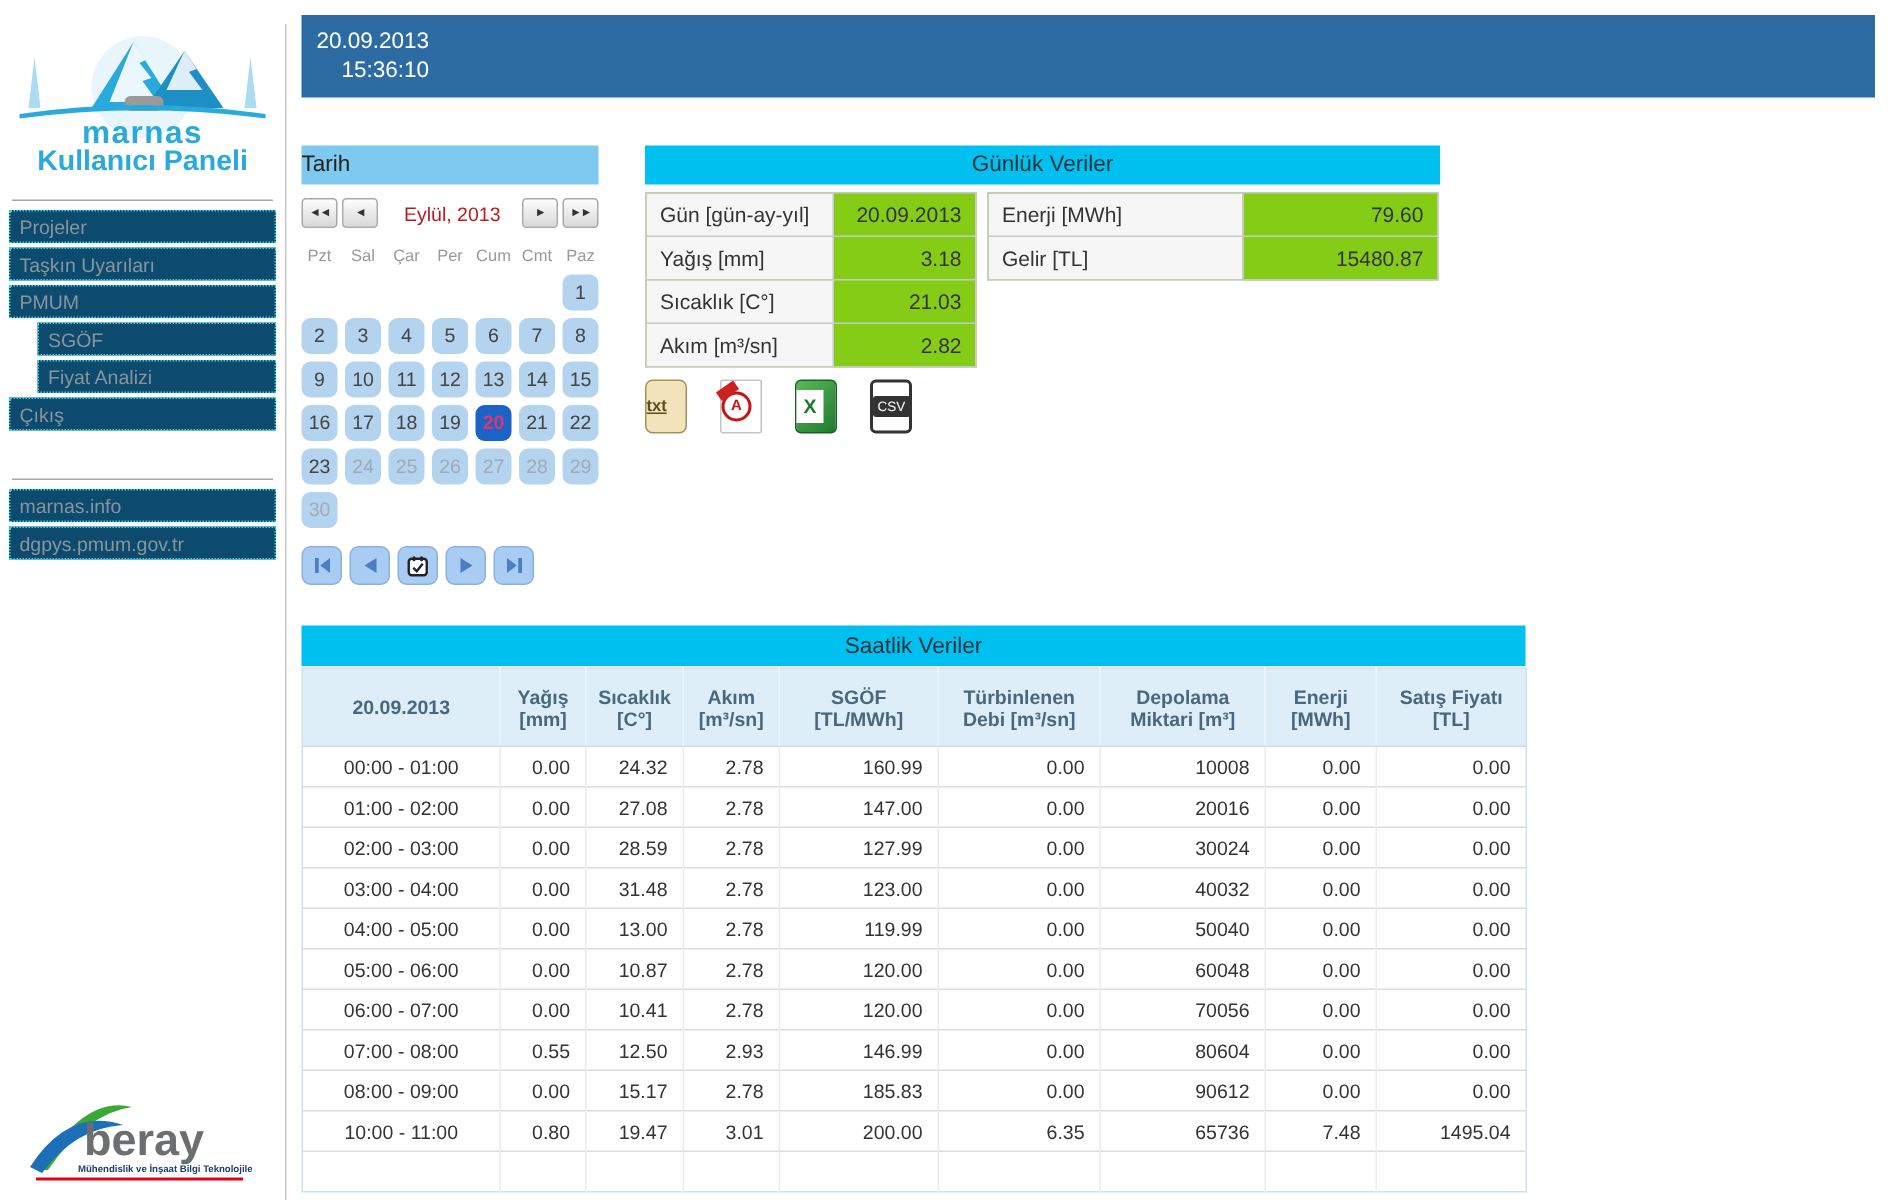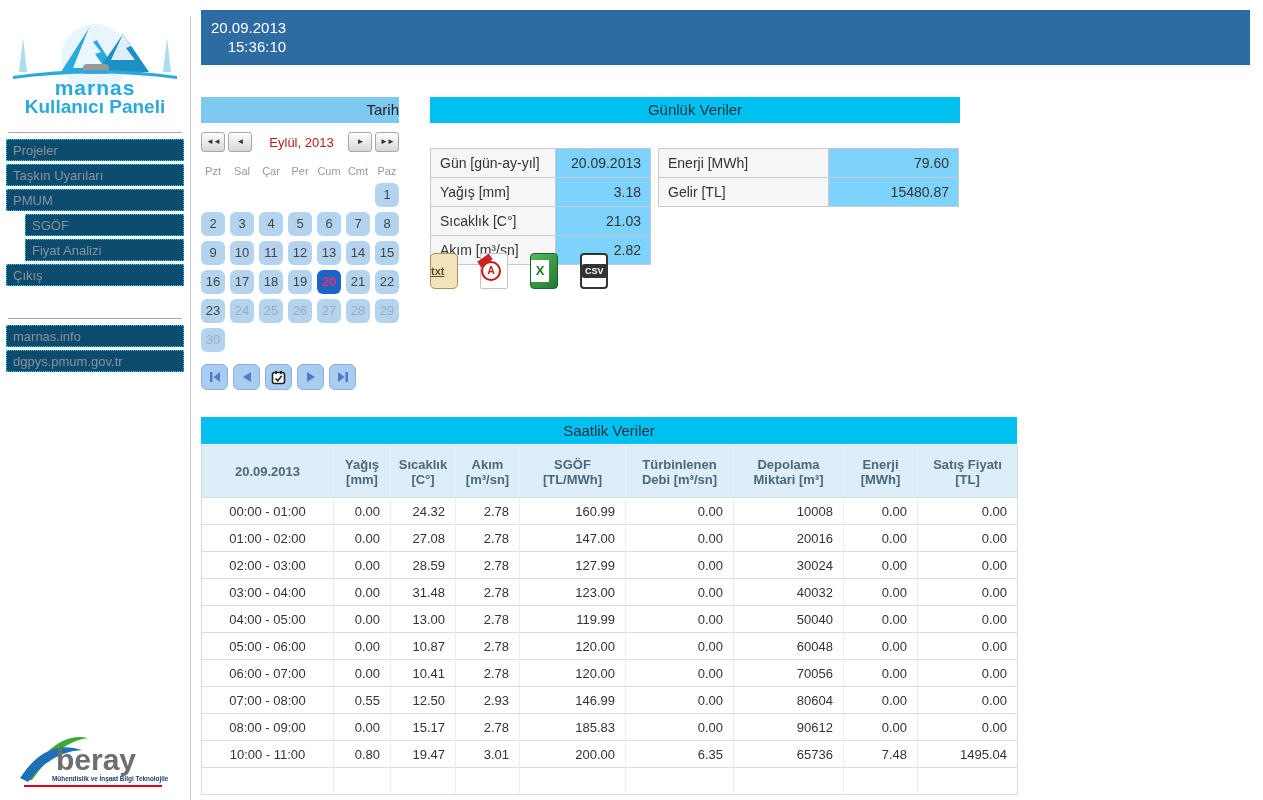--- a/index.html
+++ b/index.html
@@ -19,21 +19,21 @@
 
   
   #topbar { position:absolute; left:201px; top:10px; width:1049px; height:55px;
     background:#2d6ca3; color:#fff; display:flex; justify-content:space-between;
     font-size:15px; line-height:19px; padding:8px 12px 0 10px; }
   #topbar .right { text-align:right; }
   .bold { font-weight:bold; }
 
   
   #calendar { position:absolute; left:201px; top:97px; width:198px; }
-  .panel-title-soft { background:#7ec9ef; color:#222; text-align:right;
+  .panel-title-soft { background:#7ec9ef; color:#222; text-align:left;
     font-size:15px; height:26px; line-height:26px; }
   .month-row { display:flex; align-items:center; margin-top:8px; height:22px; }
   .mbtn { width:24px; height:20px; margin-right:3px; border:1px solid #a8a8a8;
     border-radius:3px; background:linear-gradient(#fdfdfd,#d8d8d8); color:#333;
     font-size:8px; line-height:18px; text-align:center; cursor:pointer; letter-spacing:-1px; }
   .month-label { flex:1; text-align:center; font-size:13px; color:#b91c1c; }
   .weekday-row { display:grid; grid-template-columns:repeat(7,24px); column-gap:5px;
     margin-top:12px; }
   .wd { font-size:11px; color:#999; text-align:center; }
   .day-grid { display:grid; grid-template-columns:repeat(7,24px); column-gap:5px;
@@ -46,21 +46,21 @@
   .cal-footer { display:flex; margin-top:12px; }
   .fbtn { width:27px; height:26px; margin-right:5px; background:#a9cdf2;
     border:1px solid #8bb0de; border-radius:6px; color:#4d7ec4; font-size:12px;
     font-weight:bold; display:flex; align-items:center; justify-content:center; cursor:pointer; }
   .fbtn svg { display:block; }
 
   
   #daily { position:absolute; left:430px; top:97px; width:530px; }
   .panel-title-cyan { background:#00c0f0; color:#17323c; text-align:center;
     font-size:15px; height:26px; line-height:26px; }
-  .daily-tbl { border-collapse:collapse; position:absolute; background:#7dd3fc;margin-top:20px; }
+  .daily-tbl { border-collapse:collapse; position:absolute; background:#84cc16; }
   .daily-tbl td { border:1px solid #c9c9c9; height:29px; font-size:14px; color:#333; }
   .daily-tbl td.lbl { background:#f6f6f6; padding-left:9px; }
   .daily-tbl td.val { text-align:right; padding-right:9px; }
   #daily-left  { left:0;   top:31px; }
   #daily-right { left:228px; top:31px; }
 
   
   #export-row { position:absolute; left:430px; top:253px; display:flex; }
   .exp { width:28px; height:36px; margin-right:22px; position:relative; cursor:pointer;
     display:flex; align-items:center; justify-content:flex-start; }
@@ -71,21 +71,21 @@
   .exp.pdf::before { content:""; position:absolute; left:-3px; top:3px; width:14px;
     height:7px; background:#cc2222; transform:rotate(-35deg); }
   .exp.pdf .exp-label { color:#c11; font-weight:bold; font-size:10px;
     border:2px solid #c11; border-radius:50%; width:20px; height:20px;
     line-height:16px; text-align:center; }
   .exp.xls { background:linear-gradient(135deg,#5cb85c,#1e7a30); border:1px solid #166325;
     border-radius:4px; }
   .exp.xls .exp-label { background:#fff; color:#1e7a30; font-weight:bold; font-size:13px;
     width:18px; height:22px; text-align:center; line-height:22px; }
   .exp.csv { background:#fff; border:2px solid #333; border-radius:4px; }
-  .exp.csv .exp-label { background:#333; color:#fff; font-weight:bold; font-size:9px;
+  .exp.csv .exp-label { background:#333; color:#fff; font-weight:normal; font-size:9px;
     padding:2px 3px; border-radius:2px; }
 
   
   #hourly { position:absolute; left:201px; top:417px; width:816px; }
   .panel-title-cyan.wide { height:27px; line-height:27px; }
   #hourly-table { border-collapse:collapse; table-layout:fixed; width:816px;
     margin-top:1px; border:1px solid #cfe0ea; }
   #hourly-table th { background:#ddeef8; color:#49687e; font-size:13px; font-weight:bold;
     text-align:center; white-space:pre-line; height:52px; padding:4px 3px;
     border-right:1px solid #eef5fa; border-bottom:1px solid #cfe0ea; }

